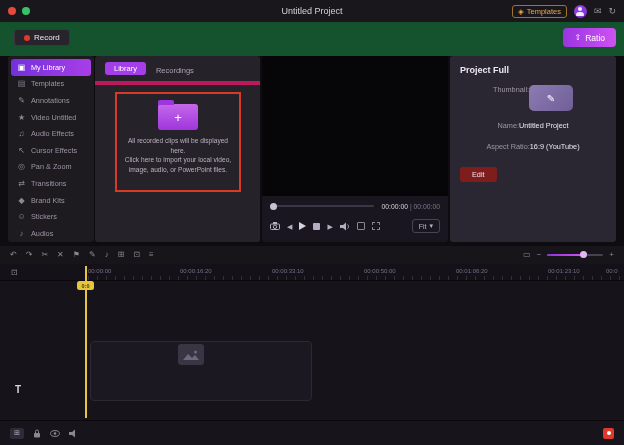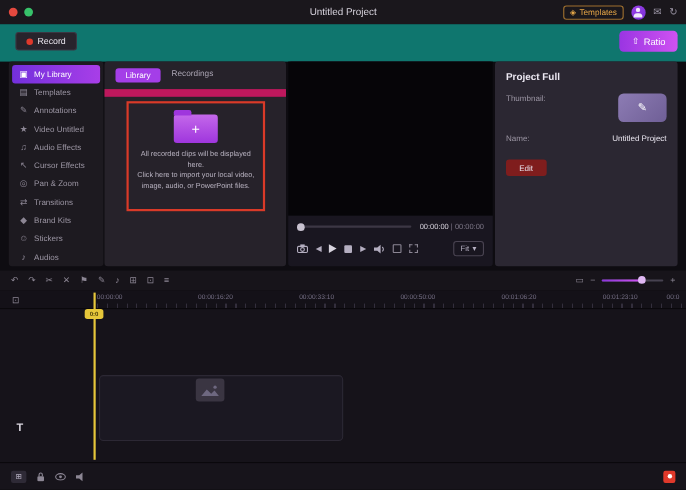--- a/index.html
+++ b/index.html
@@ -14,39 +14,39 @@
   #win-title{position:absolute;left:0;right:0;text-align:center;font-size:9px;color:#d6d2dc;pointer-events:none}
   #tb-right{margin-left:auto;display:flex;align-items:center;gap:7px;z-index:2}
   .purchase{display:flex;align-items:center;gap:3px;border:1px solid #a0712f;border-radius:3px;
             padding:1px 5px;font-size:7.5px;color:#e8a848}
   .avatar{width:13px;height:13px;border-radius:50%;background:linear-gradient(135deg,#9a42e8,#7a2fd8);position:relative}
   .avatar::before{content:"";position:absolute;left:4.5px;top:2.5px;width:4px;height:4px;border-radius:50%;background:#f2eafb}
   .avatar::after{content:"";position:absolute;left:2.5px;top:7.5px;width:8px;height:4px;border-radius:4px 4px 1px 1px;background:#f2eafb}
   .tb-ic{font-size:9px;color:#9a94a4;line-height:1}
 
   
-  #actionbar{position:absolute;top:22px;left:0;right:0;height:34px;background:#0f766e}
+  #actionbar{position:absolute;top:22px;left:0;right:0;height:34px;background:#14532d}
   .record-btn{position:absolute;left:14px;top:7px;height:17px;padding:0 9px;display:flex;align-items:center;gap:4px;
               background:#28242c;border:1px solid #3b3642;border-radius:3px;font-size:8px;color:#e8e4ec;box-sizing:border-box}
   .rec-dot{width:6px;height:6px;border-radius:50%;background:#e0392b}
   .export-btn{position:absolute;right:8px;top:6px;height:19px;padding:0 11px;display:flex;align-items:center;gap:4px;
               background:linear-gradient(90deg,#9a35e2,#cf52f2);border-radius:4px;font-size:8.5px;color:#fff;box-sizing:border-box}
   .export-ic{font-size:8px}
 
   
   .panel{position:absolute;top:56px;height:186px;border-radius:3px;box-sizing:border-box}
   #sidebar{left:8px;width:86px;background:#1d1a20;padding-top:3px}
   .sb-item{height:16.6px;display:flex;align-items:center;gap:5px;padding:0 6px;margin:0 3px;border-radius:3px;
            font-size:7.3px;color:#9c96a4;white-space:nowrap}
   .sb-item .g{font-size:8px;width:9px;text-align:center;color:#8c8694;flex:0 0 auto}
   .sb-item.active{background:linear-gradient(90deg,#7330dc,#a83ee8);color:#fff}
   .sb-item.active .g{color:#fff}
 
   #library{left:95px;width:165px;background:#26222a}
-  .lib-tabs{display:flex;align-items:flex-start;gap:10px;padding:6px 10px;border-bottom:7px solid #be185d}
+  .lib-tabs{display:flex;align-items:flex-end;gap:10px;padding:6px 10px;border-bottom:4px solid #be185d}
   .tab-active{background:#a43ee8;color:#fff;border-radius:3px;padding:2px 9px;font-size:7.5px}
   .tab{color:#aaa4b2;font-size:7.5px}
   .import-box{position:absolute;left:20px;top:36px;width:126px;height:100px;border:2px solid #d93a28;
               display:flex;flex-direction:column;align-items:center;padding-top:10px;box-sizing:border-box}
   .folder{width:40px;height:26px;background:linear-gradient(180deg,#c468ea,#9f36dd);border-radius:3px;position:relative;
           display:flex;align-items:center;justify-content:center;flex:0 0 auto}
   .folder::before{content:"";position:absolute;top:-4px;left:0;width:16px;height:5px;background:#9f36dd;border-radius:2px 2px 0 0}
   .folder .plus{color:#fff;font-size:13px;line-height:1}
   .import-text{margin-top:6px;font-size:6.6px;line-height:1.45;color:#b8b2c0;text-align:center;padding:0 5px}
 
@@ -62,21 +62,21 @@
   .g7{font-size:7px}
   .ic-play{width:0;height:0;border-left:7px solid #d8d4de;border-top:4.5px solid transparent;border-bottom:4.5px solid transparent}
   .ic-stop{width:7px;height:7px;background:#b4aec0;border-radius:1px}
   .ic-box{width:8px;height:8px;border:1px solid #8c8694;border-radius:1px;box-sizing:border-box}
   .ic-box2{width:8px;height:8px;border:1px dashed #8c8694;box-sizing:border-box}
   .fit-btn{margin-left:auto;display:flex;align-items:center;gap:3px;border:1px solid #4a4452;border-radius:3px;
            padding:2px 6px;font-size:7px;color:#b8b2c4}
 
   #projinfo{left:450px;width:166px;background:#2b2732;padding:9px 10px}
   .pi-title{font-size:9px;font-weight:bold;color:#ece8f2;margin-bottom:10px}
-  .pi-row{display:flex;justify-content:space-between;align-items:center;margin-bottom:12px;font-size:7.3px}
+  .pi-row{display:flex;justify-content:center;align-items:center;margin-bottom:12px;font-size:7.3px}
   .pi-row.thumbrow{align-items:flex-start;margin-bottom:10px}
   .pi-label{color:#9c96a4}
   .pi-val{color:#ece8f2;text-align:right}
   .thumb{width:44px;height:26px;border-radius:5px;background:linear-gradient(135deg,#8d7cb4,#6f5f96);
          display:flex;align-items:center;justify-content:center;color:#fff;font-size:10px}
   .edit-btn{display:inline-block;background:#7f1d1d;border-radius:3px;padding:3px 12px;font-size:7.3px;color:#e8e4ee}
 
   
   #tl-toolbar{position:absolute;top:246px;left:0;right:0;height:18px;background:#17141a;display:flex;align-items:center;
               padding:0 10px;gap:9px;box-sizing:border-box}
@@ -258,20 +258,24 @@
   <div class="pi-title">Project Full</div>
   <div class="pi-row thumbrow">
     <span class="pi-label">Thumbnail:</span>
     <span class="thumb">
       <span>✎</span>
     </span>
   </div>
   <div class="pi-row">
     <span class="pi-label">Name:</span>
     <span class="pi-val">Untitled Project</span>
+  </div>
+  <div class="pi-row">
+    <span class="pi-label">Aspect Ratio:</span>
+    <span class="pi-val">16:9 (YouTube)</span>
   </div>
   <span class="edit-btn">Edit</span>
 </div>
 
 <div id="tl-toolbar">
   <span class="tt-ic">↶</span>
   <span class="tt-ic">↷</span>
   <span class="tt-ic">✂</span>
   <span class="tt-ic">✕</span>
   <span class="tt-ic">⚑</span>

